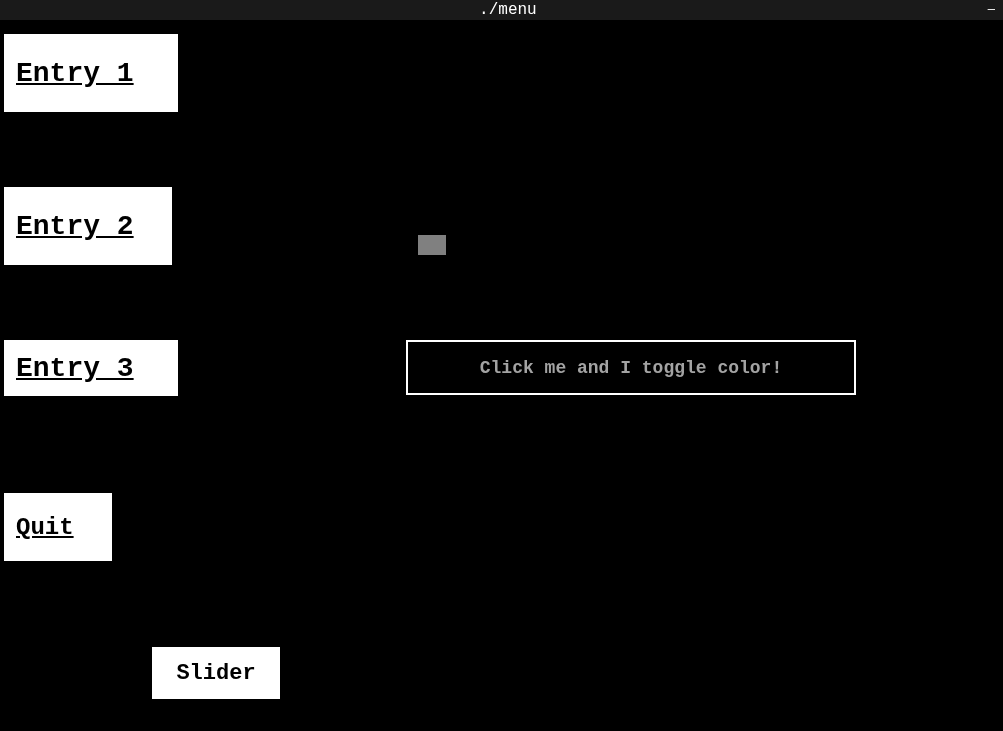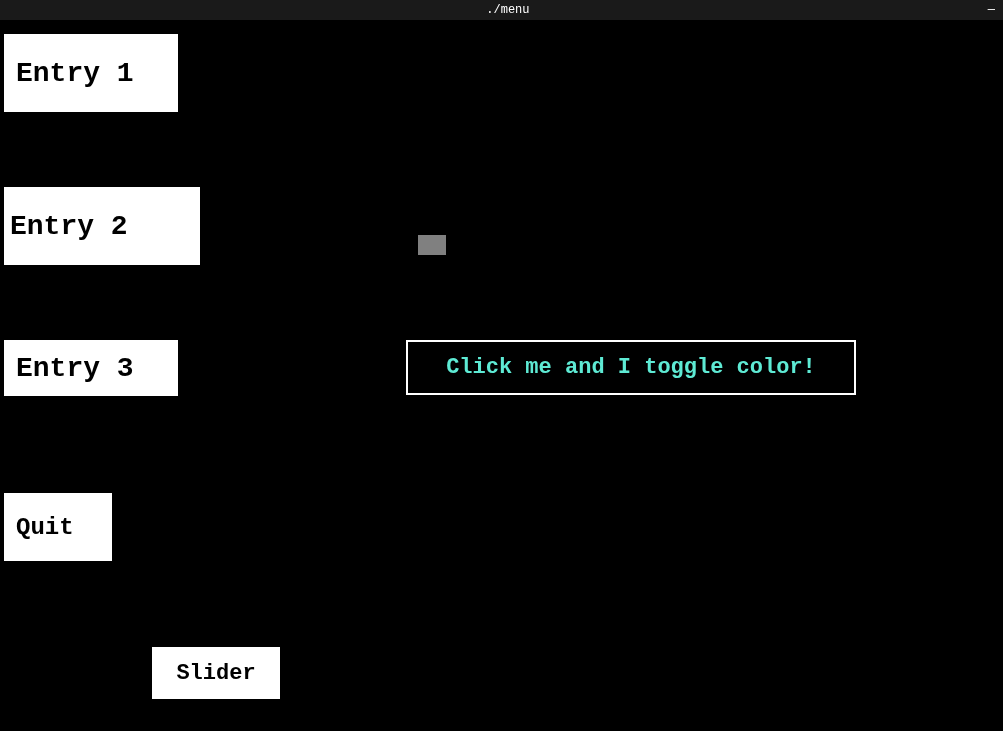--- a/index.html
+++ b/index.html
@@ -25,21 +25,21 @@
       align-items: center;
       justify-content: space-between;
       padding: 0 8px;
       position: absolute;
       top: 0;
       left: 0;
     }
 
     .title-text {
       color: #ffffff;
-      font-size: 12px;
+      font-size: 16px;
       font-family: 'Courier New', Courier, monospace;
       flex: 1;
       text-align: center;
     }
 
     .title-close {
       color: #ffffff;
       font-size: 12px;
       font-family: 'Courier New', Courier, monospace;
       cursor: pointer;
@@ -58,29 +58,30 @@
       position: absolute;
       background-color: #ffffff;
       color: #000000;
       border: none;
       font-family: 'Courier New', Courier, monospace;
       font-size: 28px;
       font-weight: bold;
       cursor: pointer;
       text-align: left;
       padding: 10px 12px;
+      text-decoration: underline;
     }
 
     .toggle-button {
       position: absolute;
       background-color: #000000;
-      color: #5eead4;
+      color: #a3a3a3;
       border: 2px solid #ffffff;
       font-family: 'Courier New', Courier, monospace;
-      font-size: 22px;
+      font-size: 18px;
       font-weight: bold;
       cursor: pointer;
       padding: 8px 12px;
     }
 
     .slider-button {
       position: absolute;
       background-color: #ffffff;
       color: #000000;
       border: none;
@@ -108,21 +109,21 @@
   <span class="title-text">./menu</span>
   <span class="title-close">—</span>
 </div>
 
 <div class="main-area">
 
   <button class="menu-button" style="top: 14px; left: 4px; width: 174px; height: 78px;">
     <span>Entry 1</span>
   </button>
 
-  <button class="menu-button" style="top: 167px; left: 4px; width: 196px; height: 78px; padding-left: 6px;">
+  <button class="menu-button" style="top: 167px; left: 4px; width: 168px; height: 78px;">
     <span>Entry 2</span>
   </button>
 
   <button class="menu-button" style="top: 320px; left: 4px; width: 174px; height: 56px;">
     <span>Entry 3</span>
   </button>
 
   <button class="menu-button" style="top: 473px; left: 4px; width: 108px; height: 68px; font-size: 24px;">
     <span>Quit</span>
   </button>

